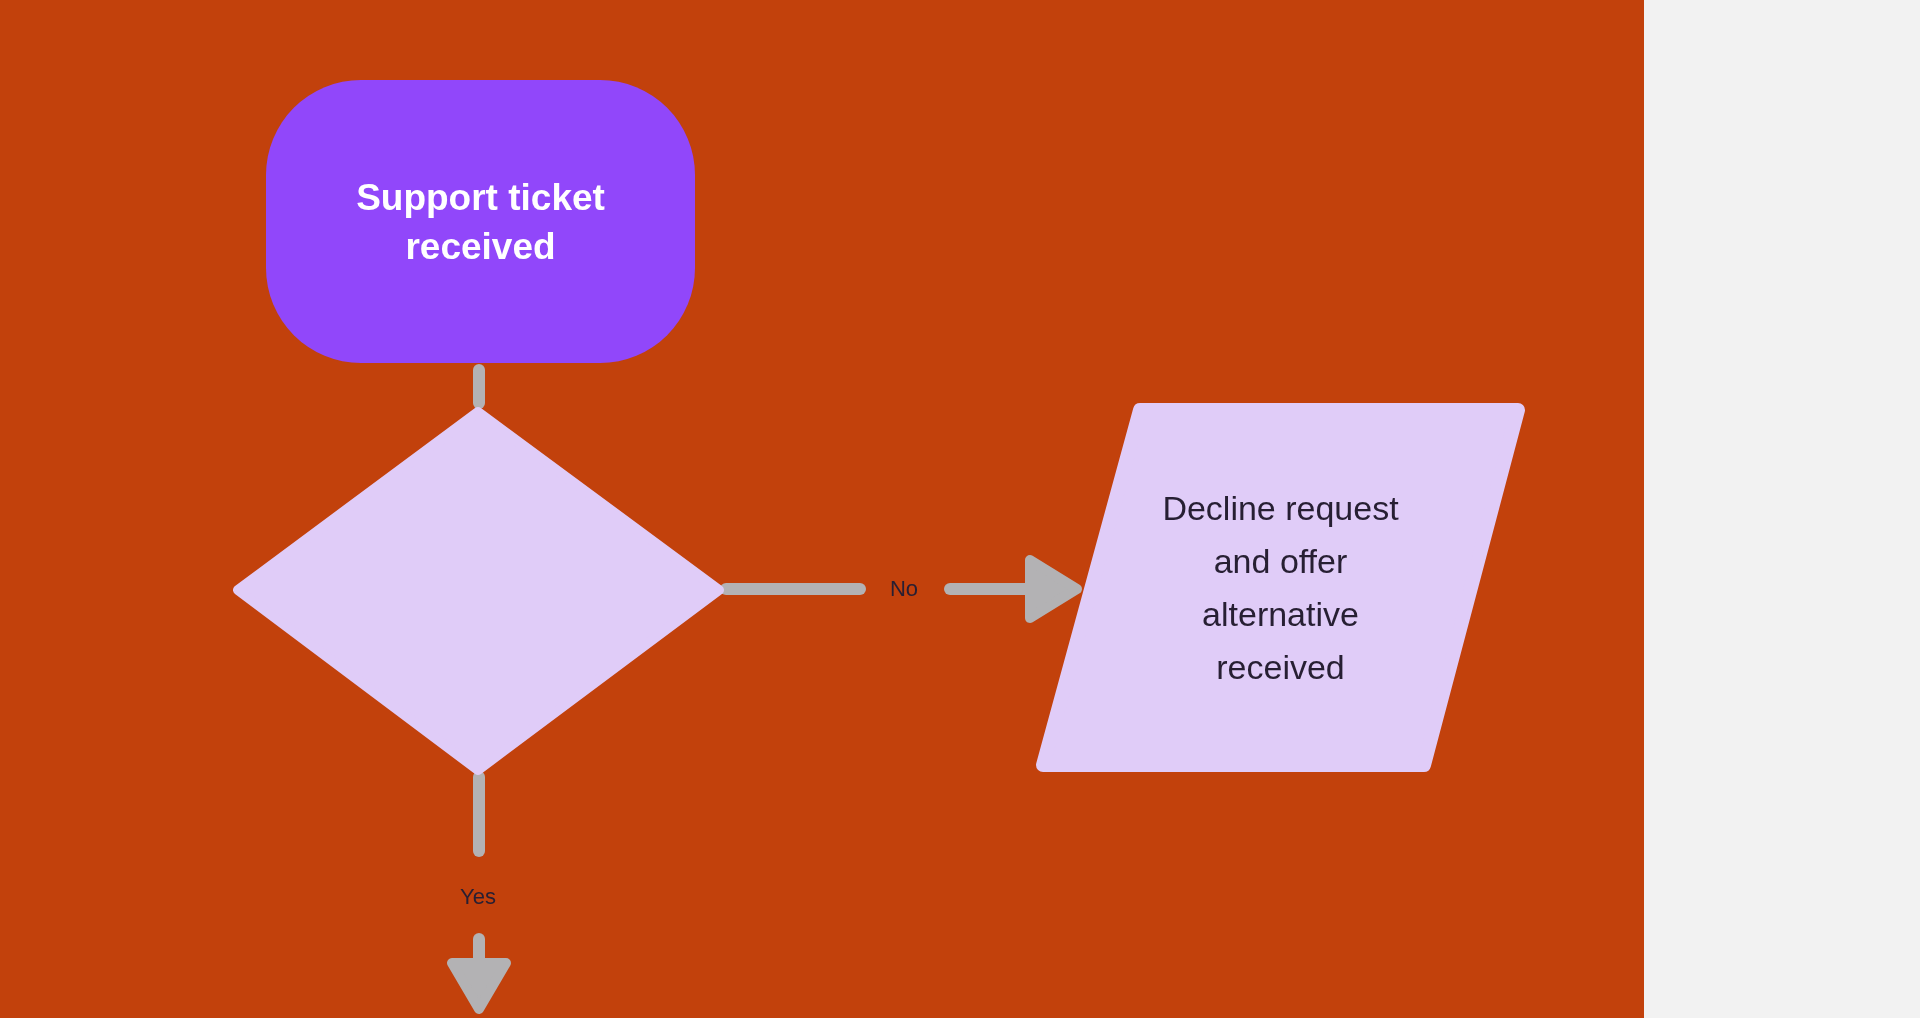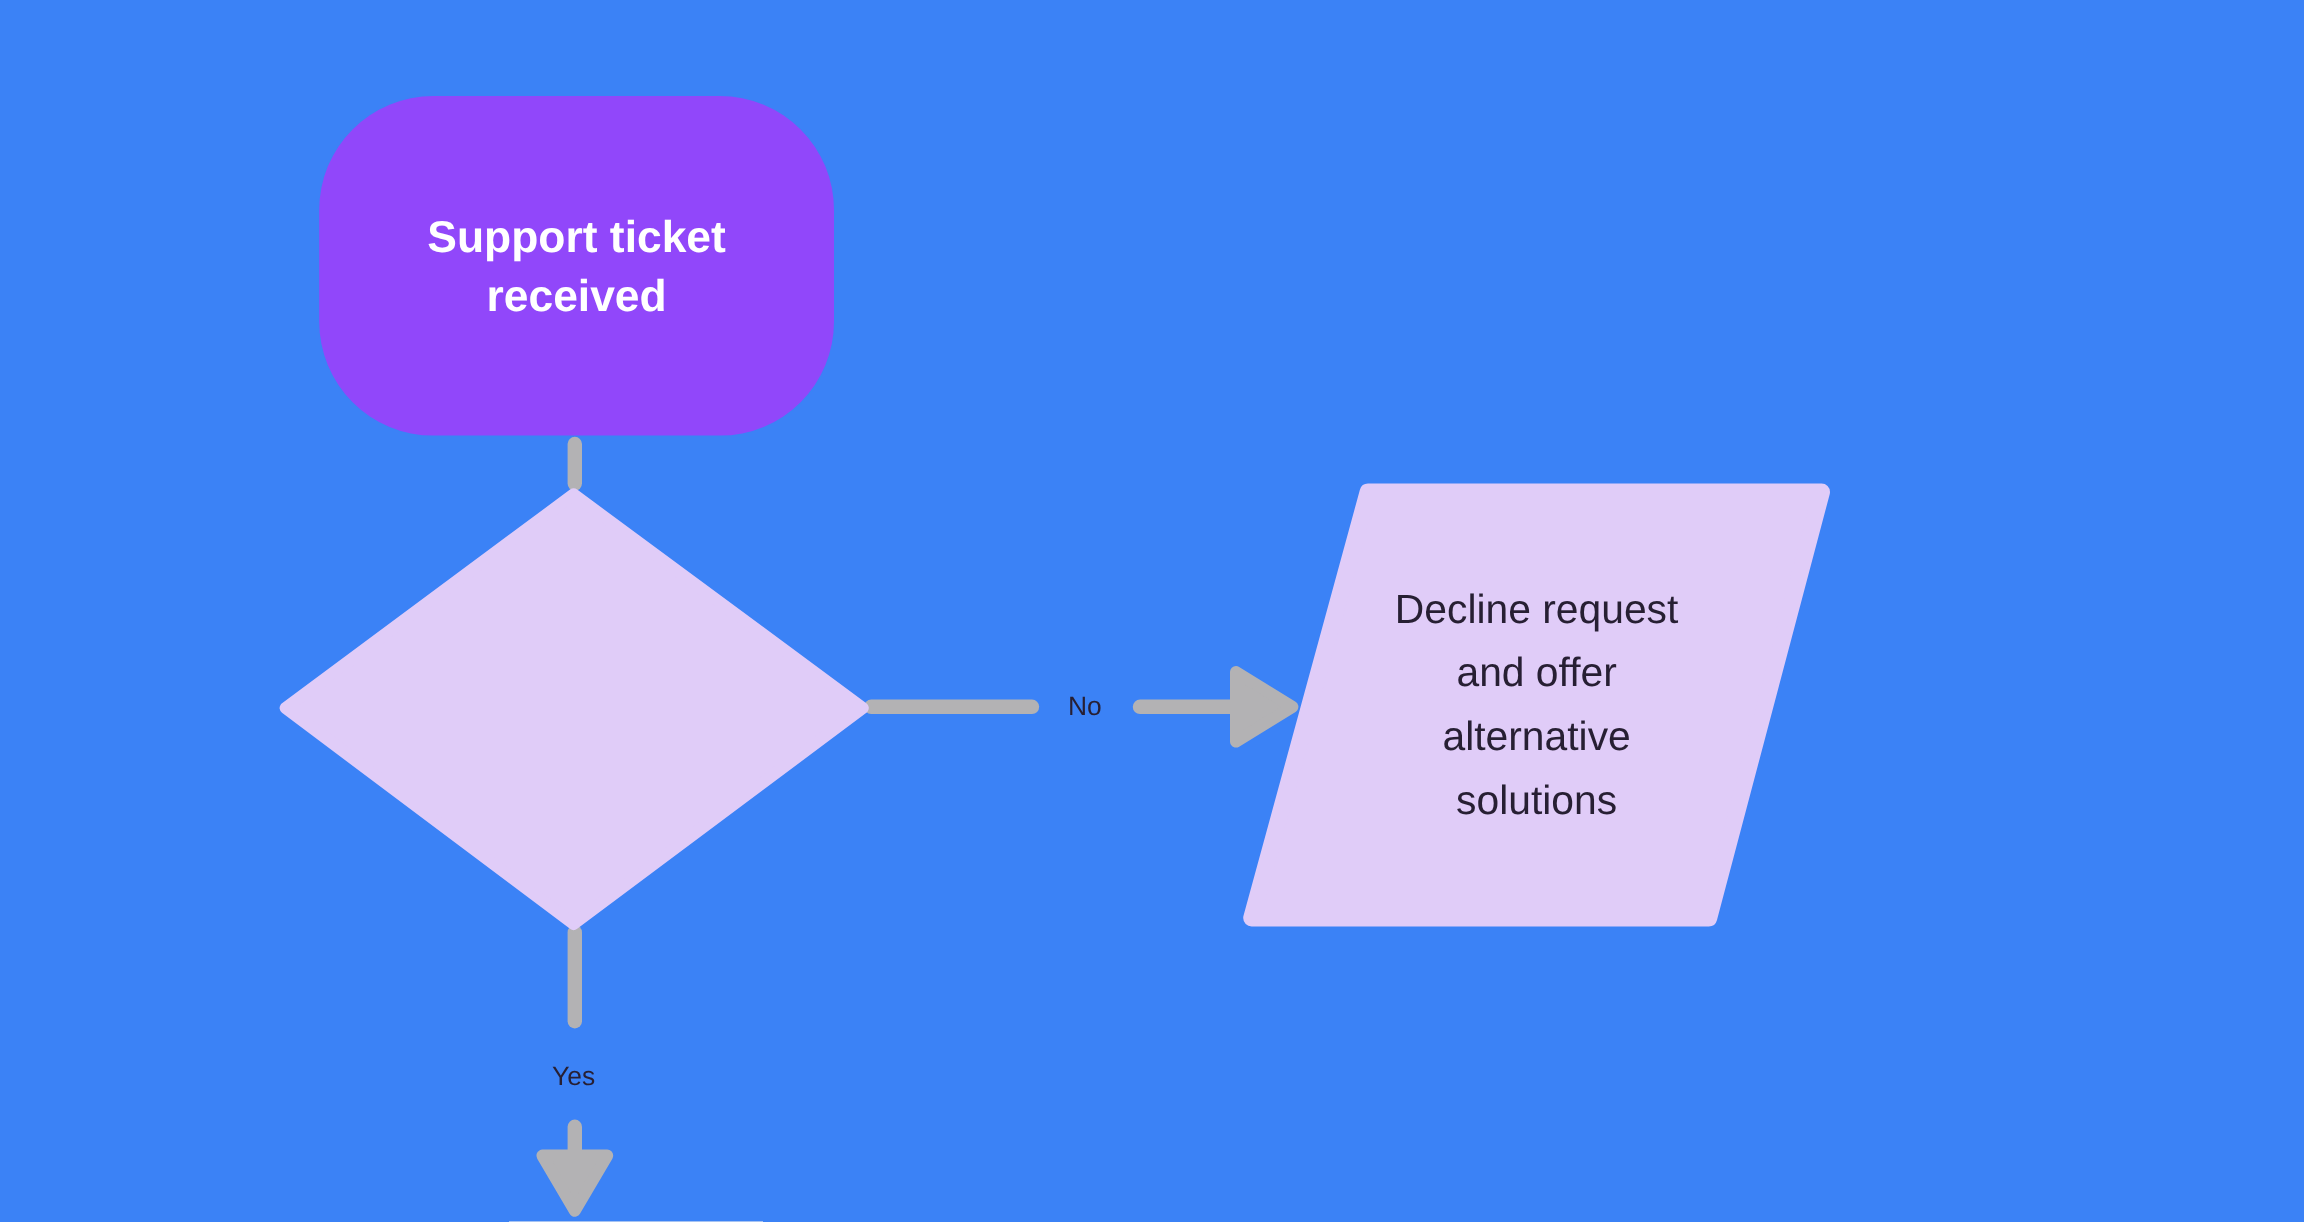--- a/index.html
+++ b/index.html
@@ -2,23 +2,23 @@
 <html><head>
 <meta charset="utf-8">
 <style>
   html, body {
     margin: 0;
     padding: 0;
     background: #F2F2F2;
   }
   .canvas {
     position: relative;
-    width: 1920px;
+    width: 1644px;
     height: 1018px;
-    background: #3b82f6;
+    background: #c2410c;
     overflow: hidden;
     font-family: "Liberation Sans", sans-serif;
   }
   .shapes-layer {
     position: absolute;
     left: 0;
     top: 0;
   }
   .node-label {
     position: absolute;
@@ -83,19 +83,19 @@
     <polygon points="1140,410 1518,410 1424,765 1043,765" stroke-width="14" stroke-linejoin="round" fill="#E0CCF8" stroke="#E0CCF8"></polygon>
   </svg>
 
   <div class="node-label label-start">Support ticket
 received</div>
 
 
   <div class="node-label label-output">Decline request
 and offer
 alternative
-solutions</div>
+received</div>
 
   <div class="edge-label label-no">No</div>
 
   <div class="edge-label label-yes">Yes</div>
 
 </div>
 
 </body></html>

